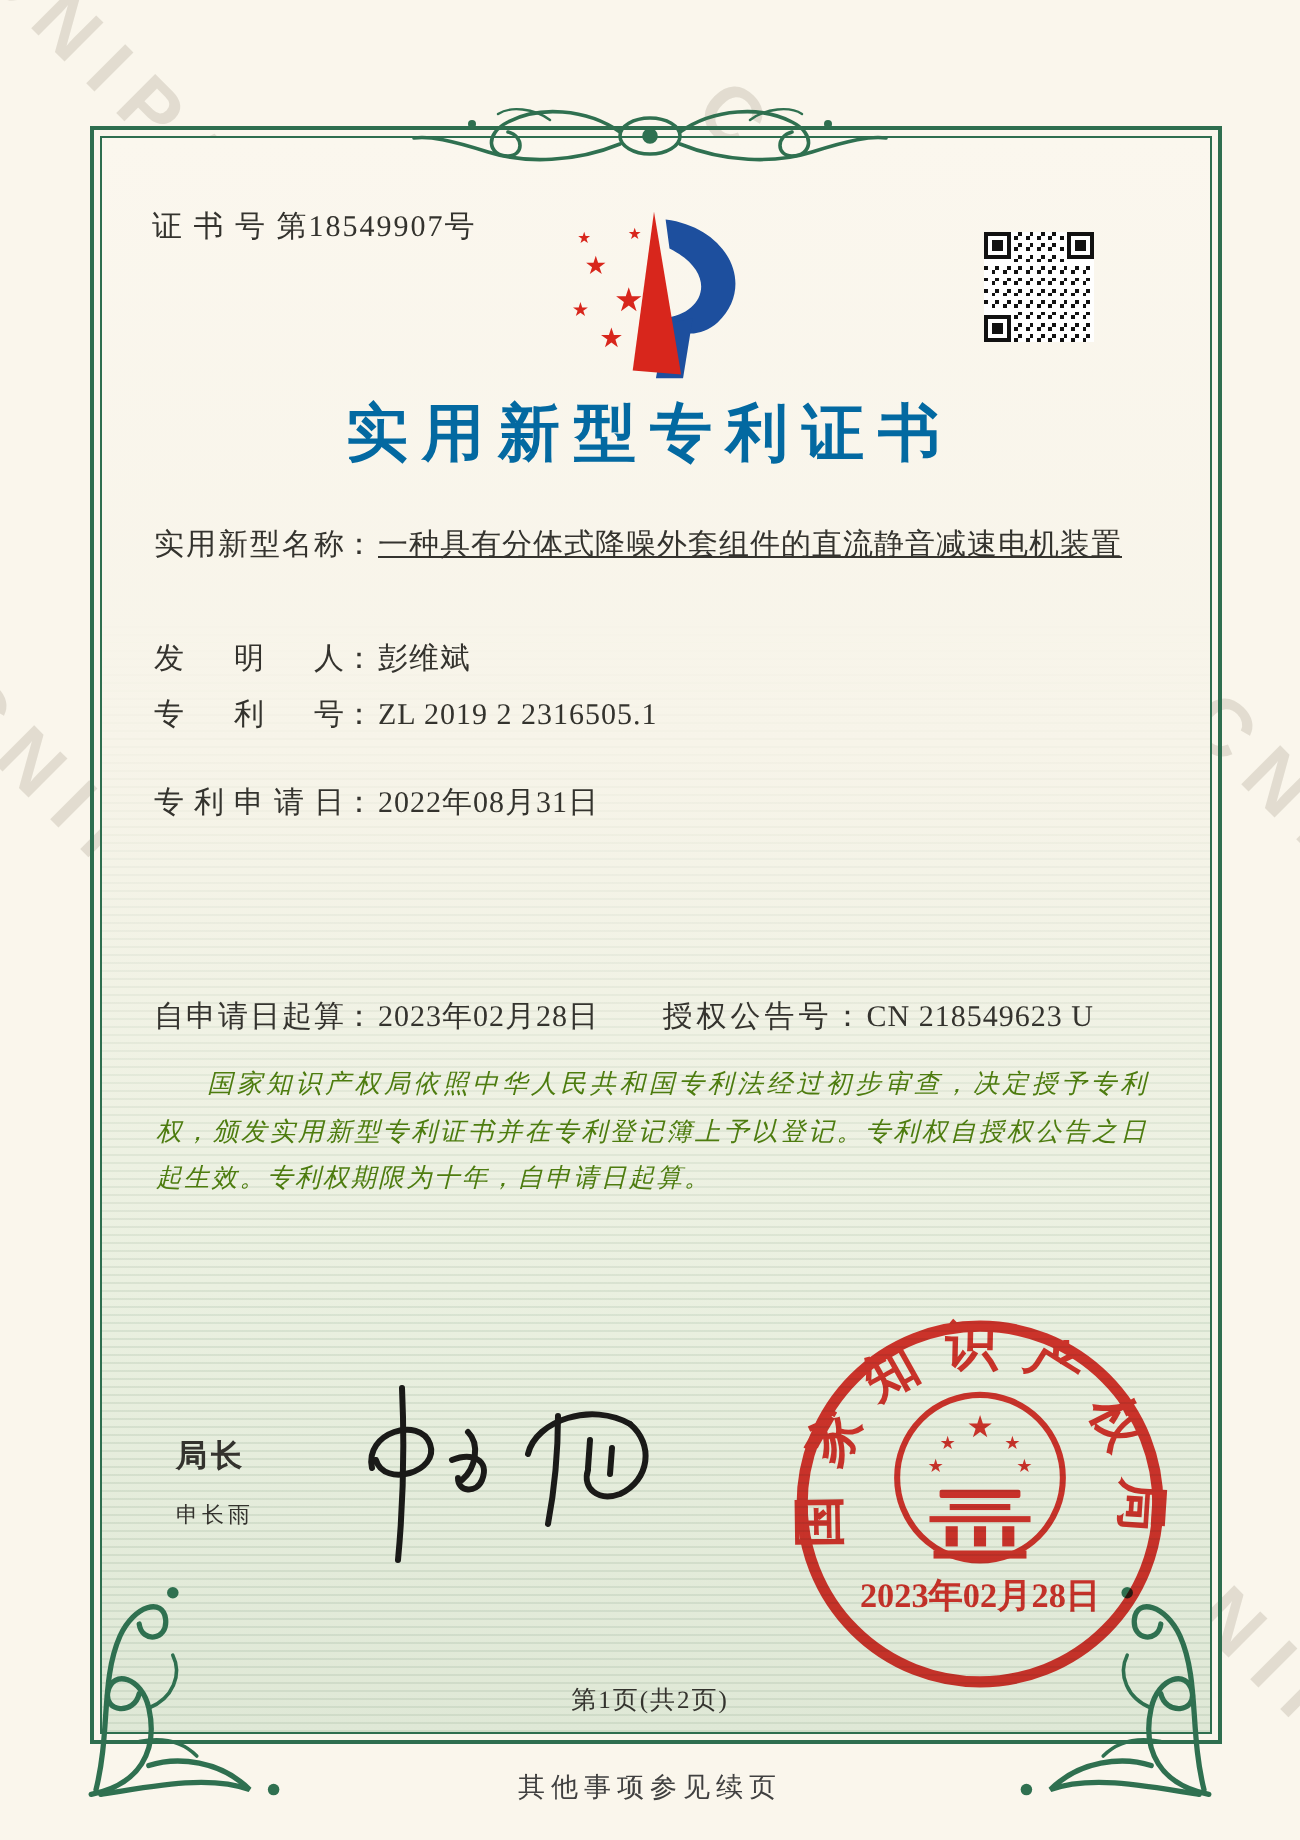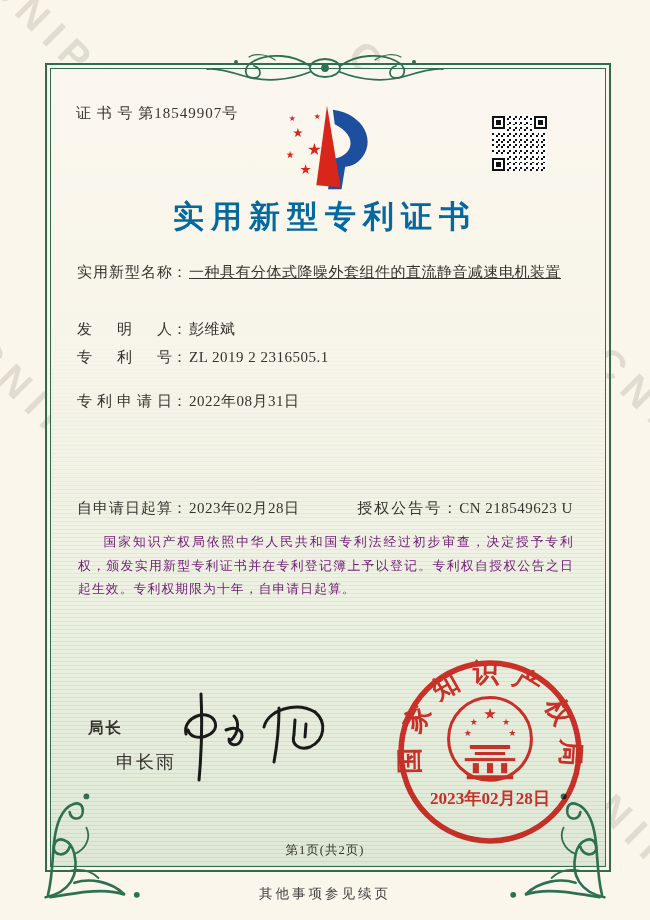--- a/index.html
+++ b/index.html
@@ -63,32 +63,32 @@
     display:inline-block; width:95px;
     text-align:justify; text-align-last:justify;
     vertical-align:bottom;
   }
   .row-colon { display:inline-block; margin:0 2px 0 0; }
   .row-value { letter-spacing:0.5px; }
   .row-name  { top:263px;text-decoration:underline; } .row-inventor { top:320px;font-family:Liberation Serif, serif; }
   .row-patno { top:348px; } .row-filing   { top:392px; }
   .row-owner { top:424px; } .row-addr     { top:462px; }
   .row-grant { top:499px; }
-  .grant-no-pair { margin-left:54px; }
+  .grant-no-pair { margin-left:28px; }
   .grant-no-pair .row-label { width:auto; letter-spacing:2px; }
 
   .paragraphs {
     position:absolute; left:78px; top:531px; width:496px;
     font-size:12.8px; line-height:1.84; letter-spacing:1.1px;
-    text-align:justify; color:#701a75;
+    text-align:justify; font-style:italic; color:#4d7c0f;
   }
   .paragraphs p { text-indent:2em; margin-bottom:8px; }
 
   .sig-title { position:absolute; left:88px; top:718px; font-size:15.5px; letter-spacing:2px;font-weight:bold; }
-  .sig-name  { position:absolute; left:88px; top:750px; font-size:18px; letter-spacing:2px;margin-left:28px; }
+  .sig-name  { position:absolute; left:88px; top:750px; font-size:11px; letter-spacing:2px; }
   .sig-hand  { position:absolute; left:168px; top:682px; width:200px; height:110px; }
 
   .seal { position:absolute; left:394px; top:656px; width:192px; height:192px;
           opacity:0.93; mix-blend-mode:multiply; }
 
   .footer-page { position:absolute; left:0; right:0; top:842px; text-align:center;
                  font-size:12.5px; letter-spacing:1px; }
   .continuation { position:absolute; left:0; right:0; top:885px; text-align:center;
                   font-size:13.5px; letter-spacing:3px; color:#404040; }
 </style>

